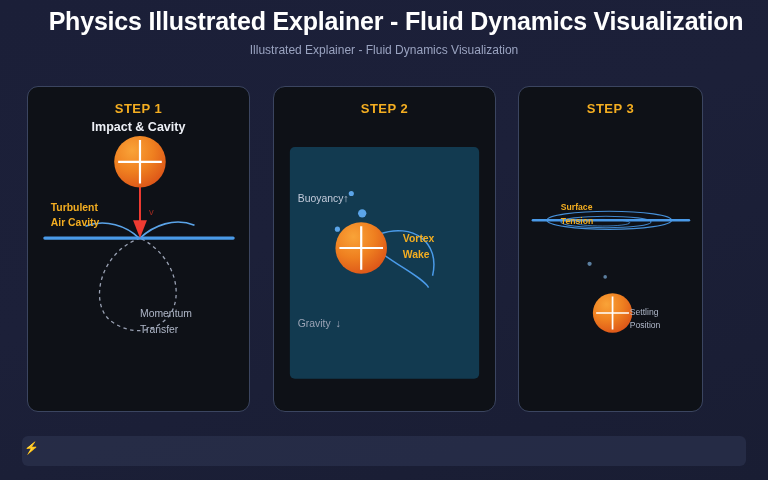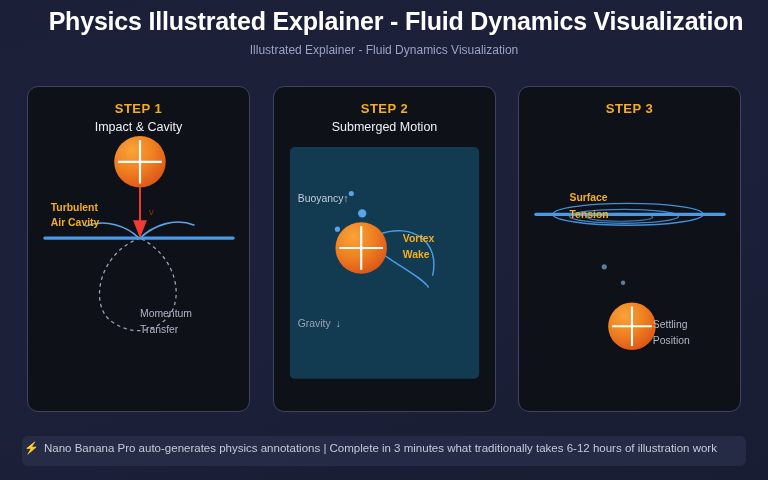--- a/index.html
+++ b/index.html
@@ -46,38 +46,38 @@
     position: absolute;
     top: 86px;
     height: 326px;
     background: #0e1117;
     border: 1px solid #3b4560;
     border-radius: 11px;
     box-sizing: border-box;
     overflow: hidden;
   }
   #panel-1 { left: 27px;  width: 223px; }
-  #panel-2 { left: 273px; width: 223px; }
-  #panel-3 { left: 518px; width: 223px; }
+  #panel-2 { left: 273px; width: 223px; border-radius: 12px; }
+  #panel-3 { left: 518px; width: 185px; }
 
   .step-label {
     position: absolute;
     top: 14px; left: 0; width: 100%;
     text-align: center;
     font-size: 13px;
     font-weight: bold;
     color: #f4ae21;
     letter-spacing: 0.5px;
   }
   .step-title {
     position: absolute;
     top: 33px; left: 0; width: 100%;
     text-align: center;
     font-size: 12.5px;
-    font-weight: normal;
+    font-weight: bold;
     color: #edf0f6;
   }
 
   .canvas {
     position: absolute;
     top: 0; left: 0;
     width: 100%;
     height: 100%;
   }
 
@@ -147,21 +147,20 @@
       <text x="23" y="125" fill="#f4ae21" font-size="10.5" font-family="Liberation Sans, sans-serif" font-weight="bold">Turbulent</text>
       <text x="23" y="140" fill="#f4ae21" font-size="10.5" font-family="Liberation Sans, sans-serif" font-weight="bold">Air Cavity</text>
       <text x="122" y="129" fill="#9e2a20" font-size="9.5" font-family="Liberation Sans, sans-serif">v</text>
       <text x="113" y="232" fill="#aeb6c7" font-size="10.5" font-family="Liberation Sans, sans-serif">Momentum</text>
       <text x="113" y="248" fill="#aeb6c7" font-size="10.5" font-family="Liberation Sans, sans-serif">Transfer</text>
     </svg>
   </div>
 
   <div class="panel" id="panel-2">
     <div class="step-label">STEP 2</div>
-    <div class="step-title">Submerged Motion</div>
 
     <svg class="canvas" viewBox="0 0 223 326">
       <defs>
         <radialGradient id="sphereGrad2" cx="35%" cy="28%" r="78%">
           <stop offset="0%" stop-color="#f9a338"></stop>
           <stop offset="52%" stop-color="#ef8020"></stop>
           <stop offset="100%" stop-color="#dc5418"></stop>
         </radialGradient>
       </defs>
 
@@ -214,15 +213,14 @@
 
       <text x="51" y="115" fill="#f4ae21" font-size="10.5" font-weight="bold" font-family="Liberation Sans, sans-serif">Surface</text>
       <text x="51" y="132" fill="#f4ae21" font-size="10.5" font-weight="bold" font-family="Liberation Sans, sans-serif">Tension</text>
       <text x="135" y="243" fill="#aeb6c7" font-size="10.5" font-family="Liberation Sans, sans-serif">Settling</text>
       <text x="135" y="259" fill="#aeb6c7" font-size="10.5" font-family="Liberation Sans, sans-serif">Position</text>
     </svg>
   </div>
 
   <div id="footer-bar"></div>
   <div id="footer-icon">⚡</div>
-  <div id="footer-text">Nano Banana Pro auto-generates physics annotations | Complete in 3 minutes what traditionally takes 6-12 hours of illustration work</div>
 
 </div>
 
 </body></html>

